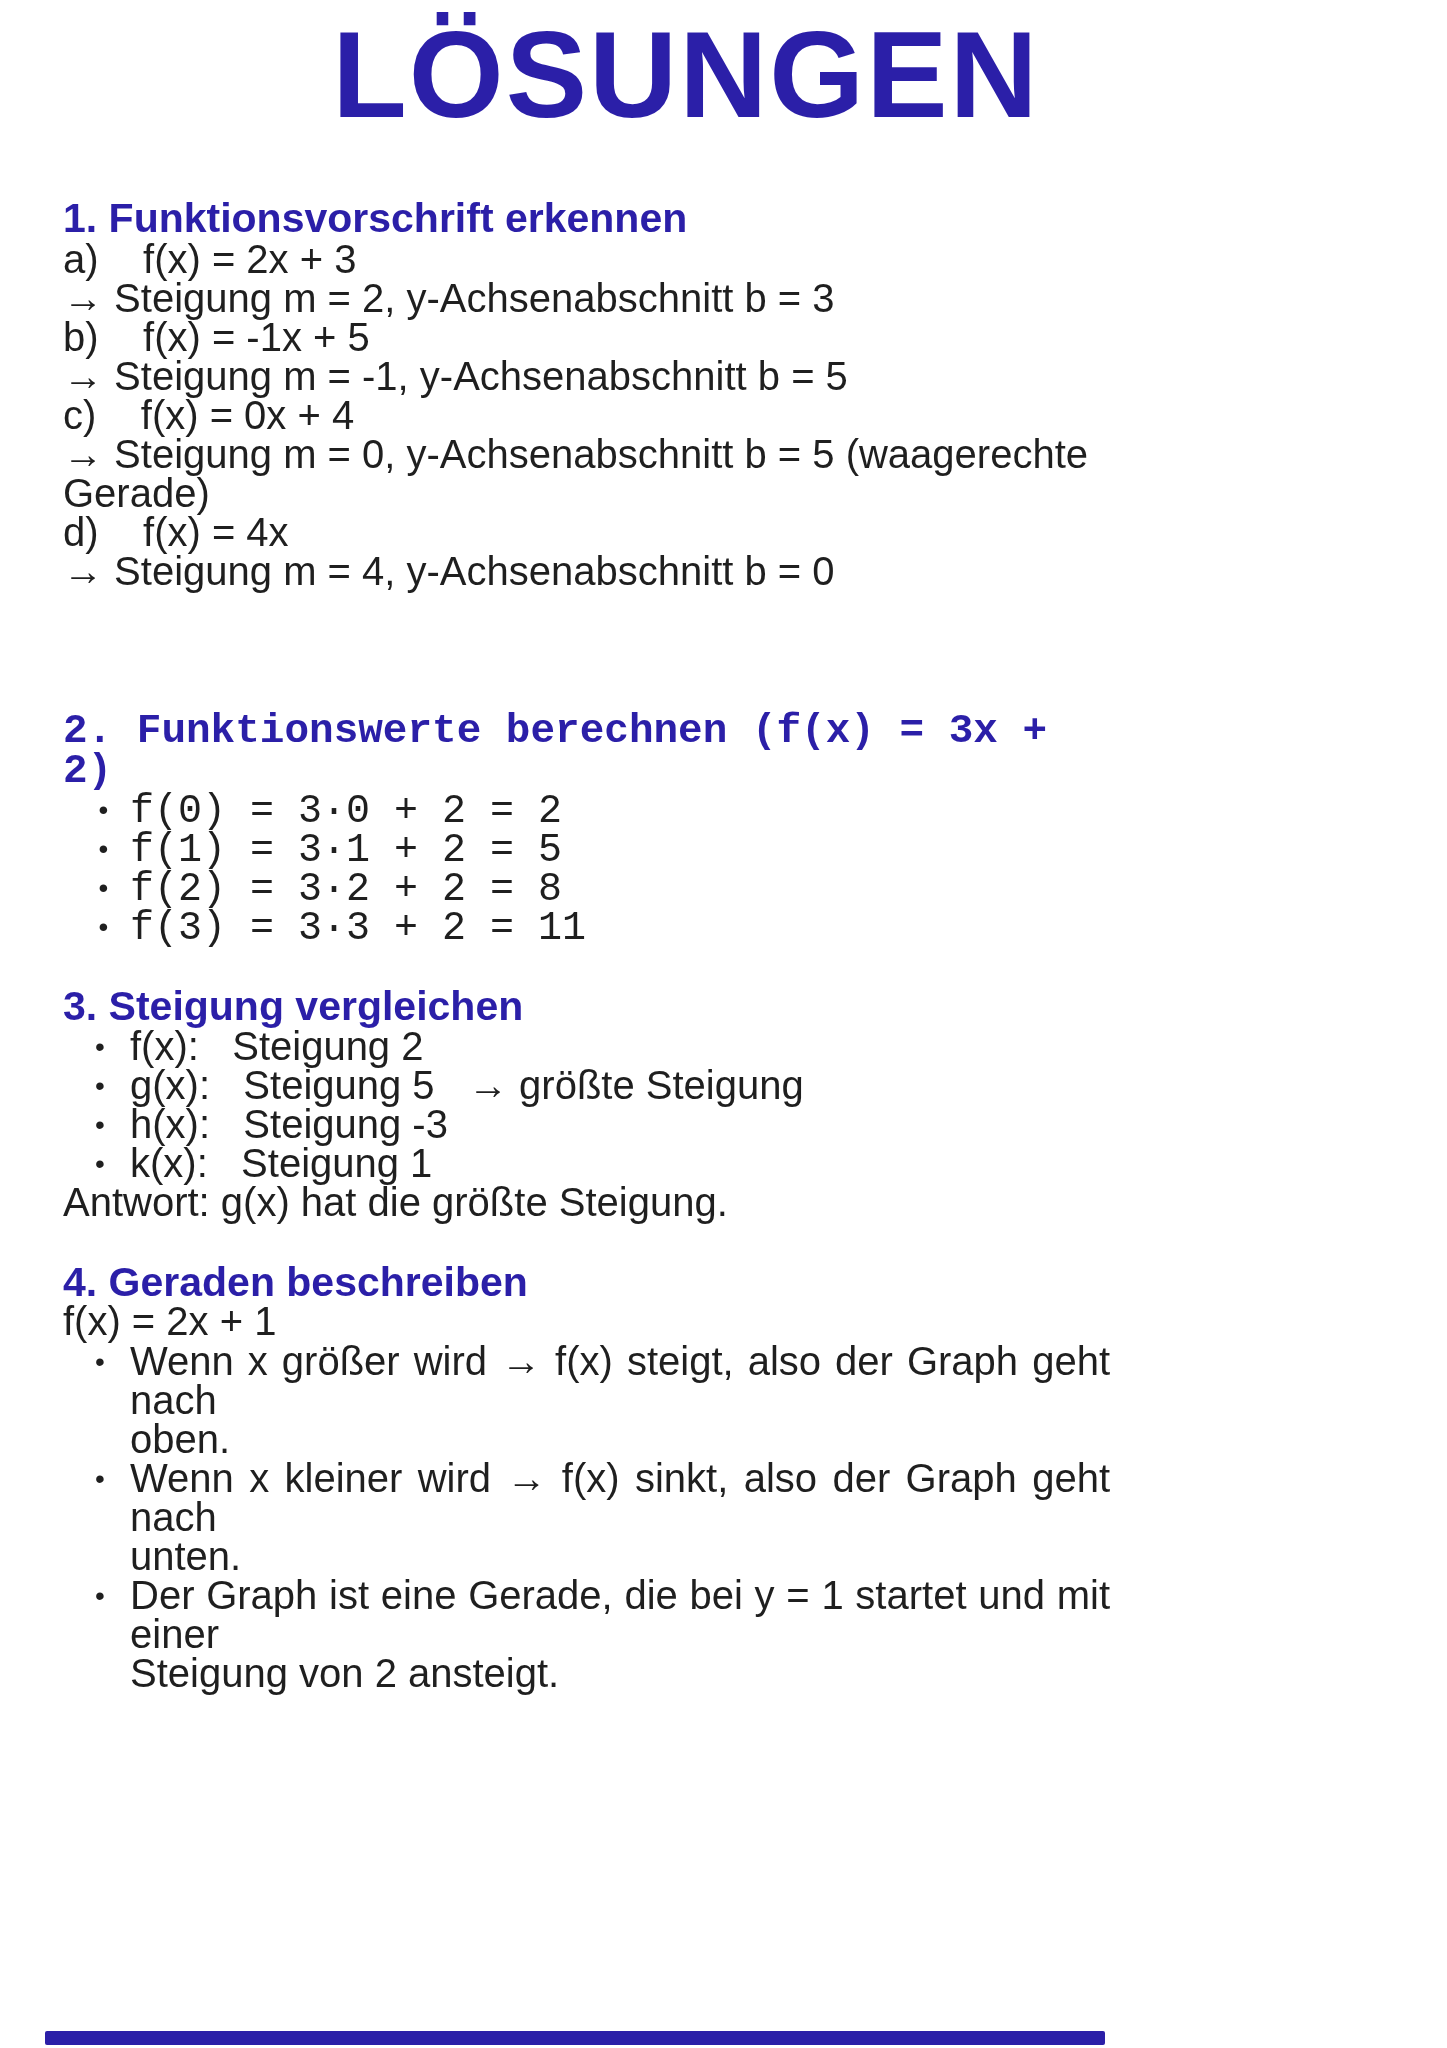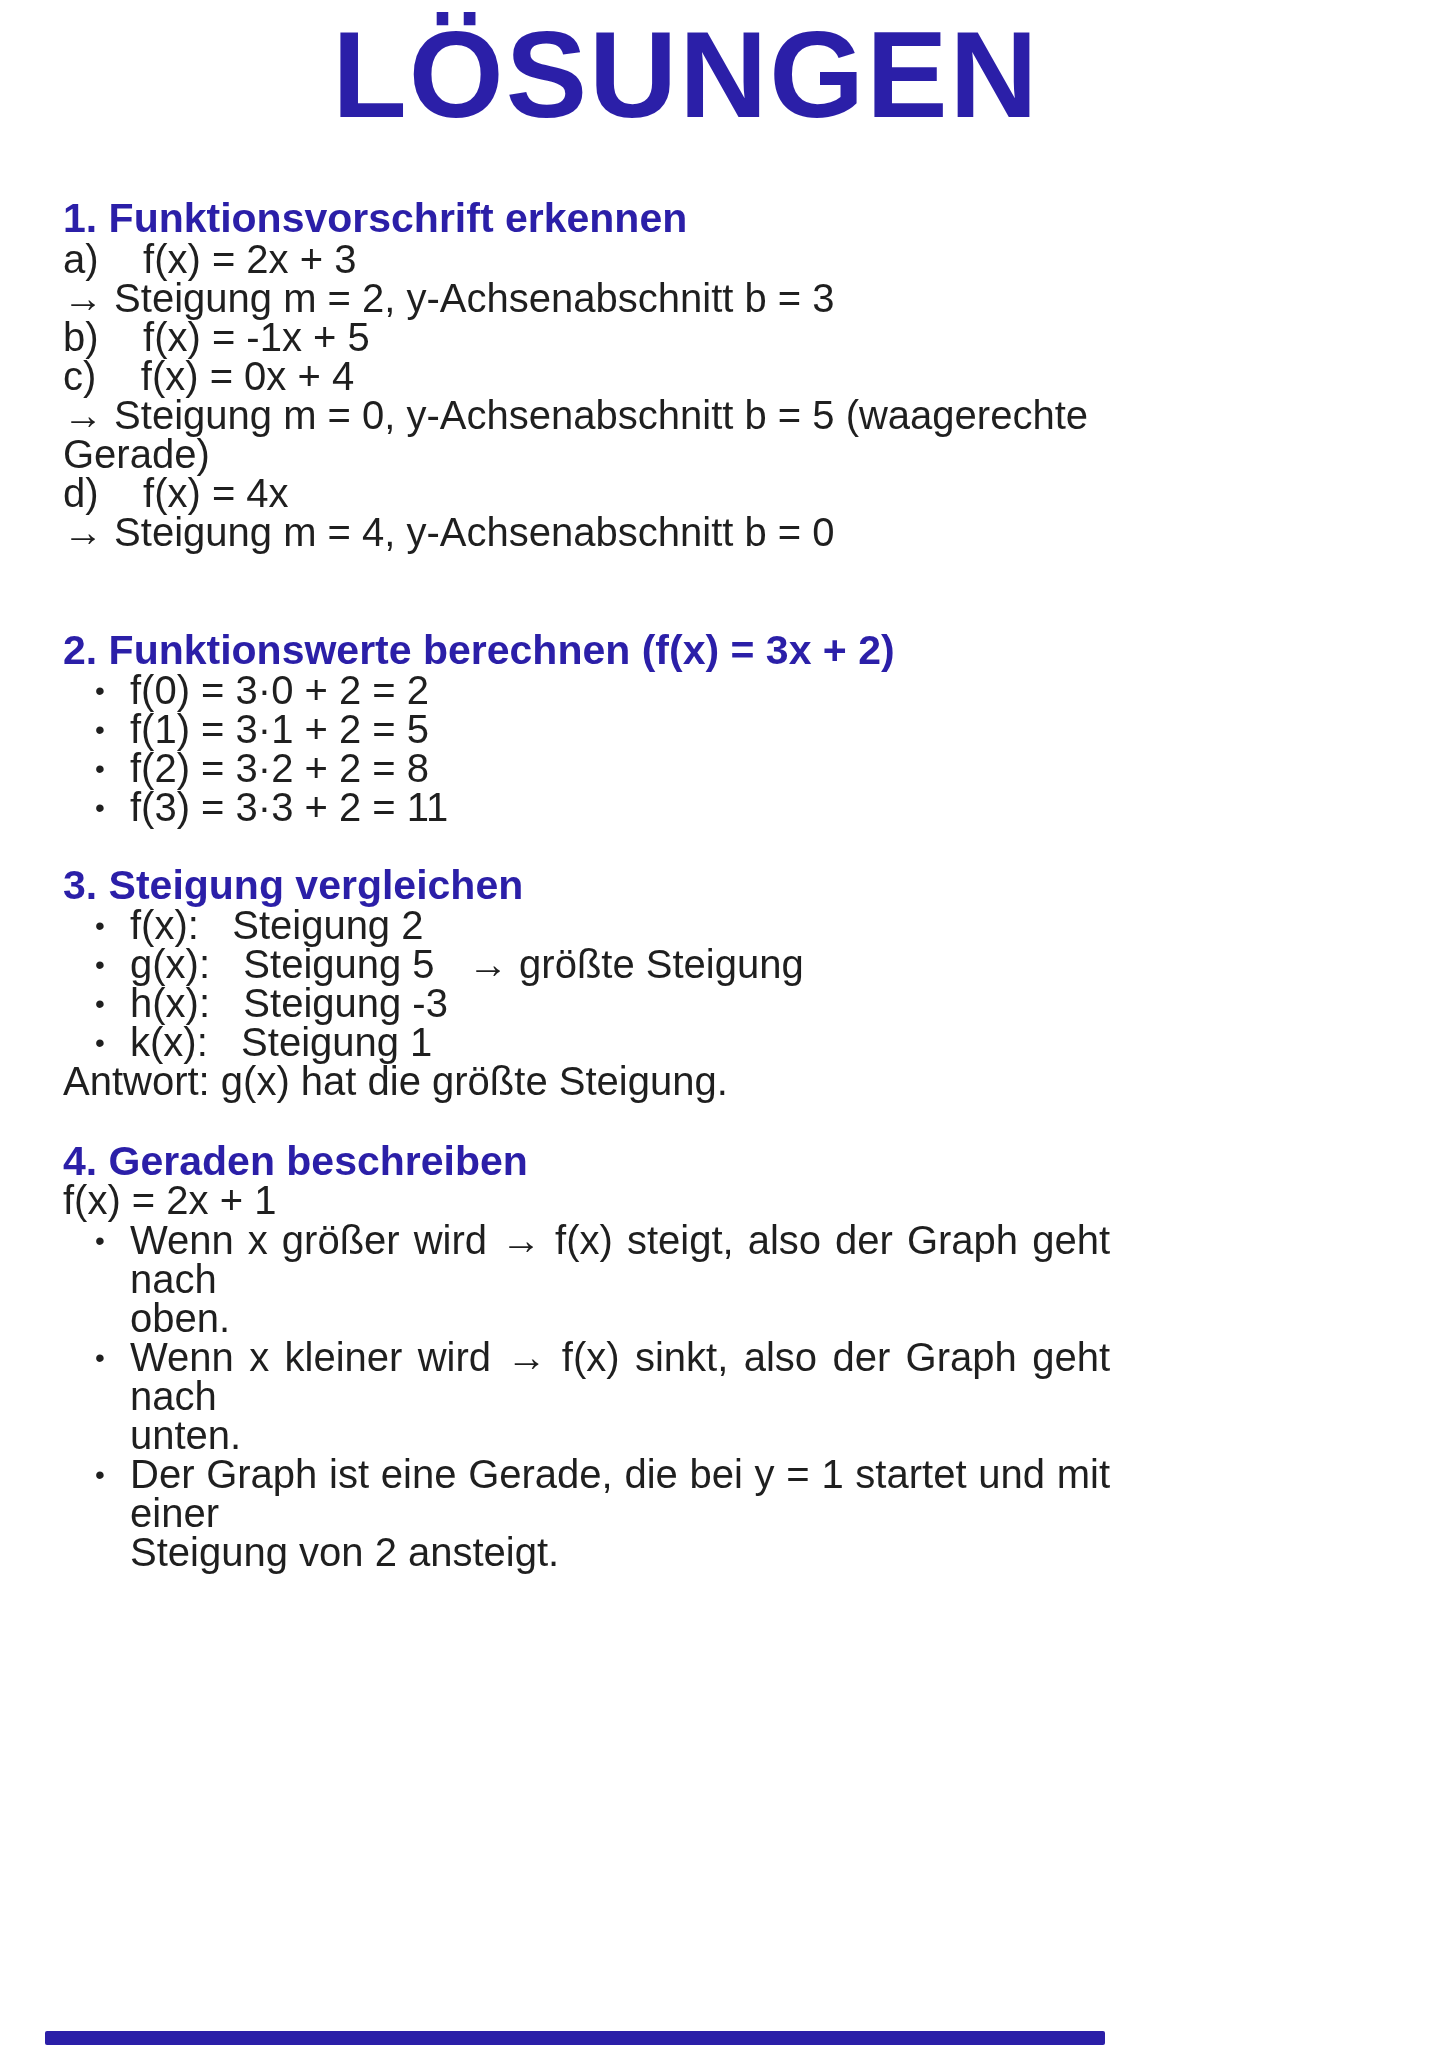--- a/index.html
+++ b/index.html
@@ -35,21 +35,21 @@
     font-weight: bold;
     color: var(--accent, #2B1FA8);
     white-space: pre-wrap;
   }
   .line {
     font-size: 40px;
     line-height: 39px;
     white-space: pre-wrap;
   }
   .lines { margin-top: 2px; }
-  .section-2 { margin-top: 78px; }
+  .section-2 { margin-top: 120px; font-family: Liberation Mono, monospace; }
   .section-3 { margin-top: 38px; }
   .section-4 { margin-top: 40px; }
   .bullets { margin-top: 1px; }
   .bullet { display: flex; }
   .marker {
     padding-left: 32px;
     width: 67px;
     flex: 0 0 67px;
     font-size: 28px;
     line-height: 39px;
@@ -77,20 +77,21 @@
   <div class="title">LÖSUNGEN</div>
 
   <div class="content">
 
     <div class="section section-1">
       <div class="section-heading">1. Funktionsvorschrift erkennen</div>
       <div class="lines">
         <div class="line">a)    f(x) = 2x + 3</div>
         <div class="line">→ Steigung m = 2, y-Achsenabschnitt b = 3</div>
         <div class="line">b)    f(x) = -1x + 5</div>
+        <div class="line">→ Steigung m = -1, y-Achsenabschnitt b = 5</div>
         <div class="line">c)    f(x) = 0x + 4</div>
         <div class="line">→ Steigung m = 0, y-Achsenabschnitt b = 5 (waagerechte Gerade)</div>
         <div class="line">d)    f(x) = 4x</div>
         <div class="line">→ Steigung m = 4, y-Achsenabschnitt b = 0</div>
       </div>
     </div>
 
     <div class="section section-2">
       <div class="section-heading">2. Funktionswerte berechnen (f(x) = 3x + 2)</div>
       <div class="bullets">

